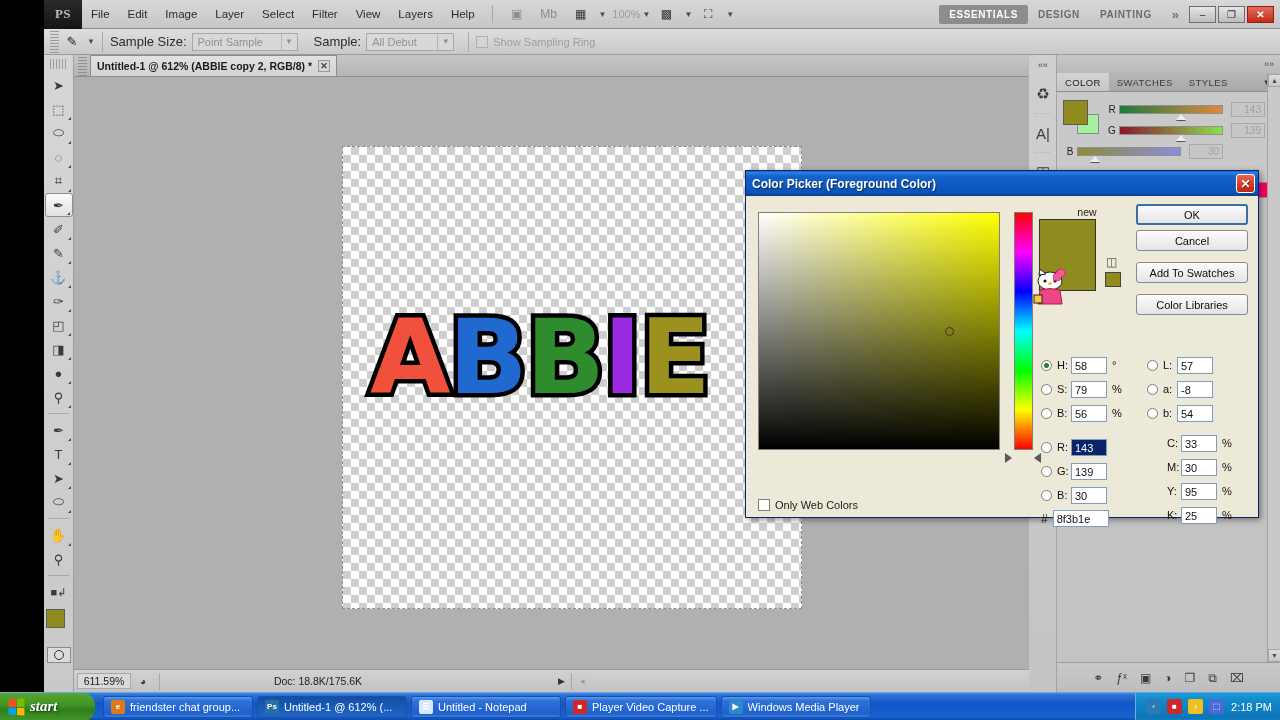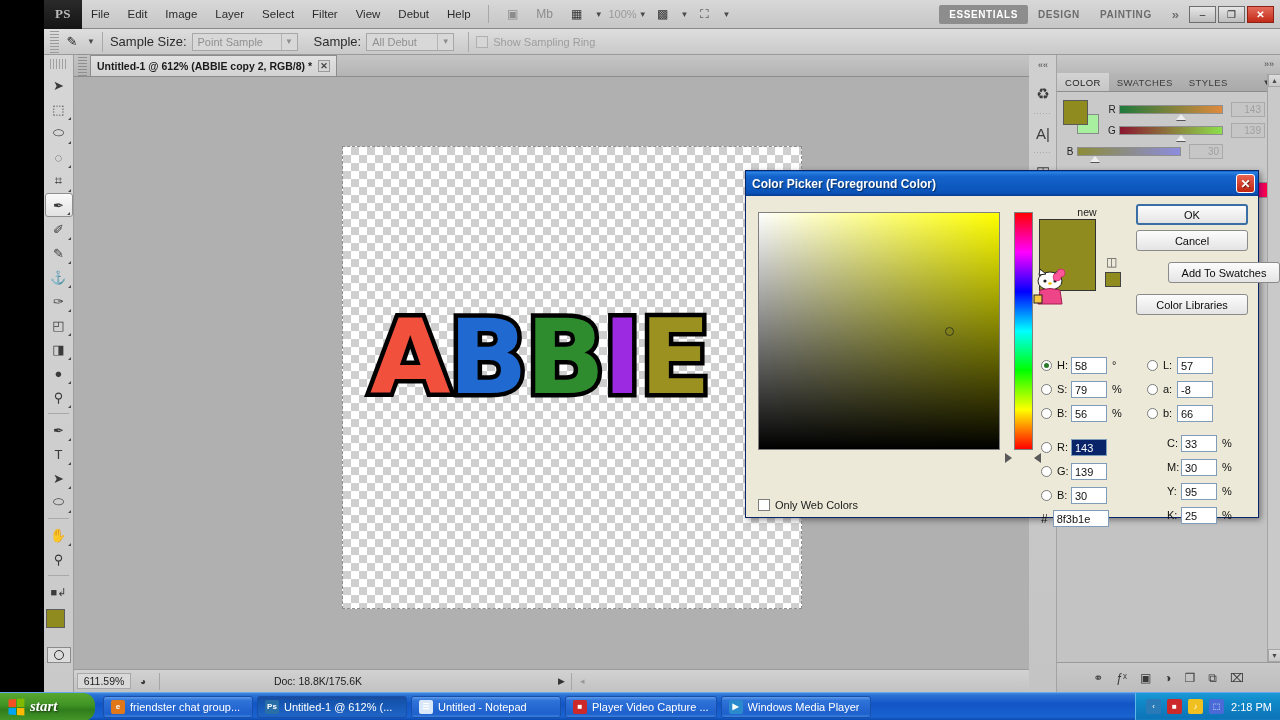--- a/index.html
+++ b/index.html
@@ -289,21 +289,21 @@
      border: 1px solid #444; }
 
   .pbtn {
     position: absolute; left: 390px; width: 112px; height: 21px;
     background: linear-gradient(#fcfcfc,#e4e4e4);
     border: 1px solid #8a8a8a; border-radius: 3px;
     font-size: 11px; color:#0c0c0c; display:flex;align-items:center;justify-content:center;
   }
   #btn-ok { top: 8px; border: 2px solid #3a6ea5; }
   #btn-cancel { top: 34px; }
-  #btn-add { top: 66px; margin-left: 32px; }
+  #btn-add { top: 66px; }
   #btn-libraries { top: 98px; }
 
   .cg { position: absolute; display: flex; align-items: center; height: 18px; }
   .radio { width: 11px; height: 11px; border: 1px solid #7a7a7a; border-radius: 50%;
      background: #fff; margin-right: 5px; position: relative; }
   .radio.on::after { content:''; position:absolute; left:2px; top:2px; width:5px;height:5px;
      border-radius:50%; background:#2b7a2b; }
   .cg .lab { width: 14px; font-size: 11px; color:#101010; }
   .fld {
     width: 36px; height: 17px; border: 1px solid #7f9db9; background: #fff;
@@ -369,21 +369,21 @@
 
     <div id="menubar">
       <div id="ps-logo">PS</div>
       <div class="menu-item">File</div>
       <div class="menu-item">Edit</div>
       <div class="menu-item">Image</div>
       <div class="menu-item">Layer</div>
       <div class="menu-item">Select</div>
       <div class="menu-item">Filter</div>
       <div class="menu-item">View</div>
-      <div class="menu-item">Debut</div>
+      <div class="menu-item">Layers</div>
       <div class="menu-item">Help</div>
       <div id="menu-sep"></div>
       <div class="tb-icon">▣</div>
       <div class="tb-icon">Mb</div>
       <div class="tb-icon enabled">▦</div>
       <span class="caret">▼</span>
       <div id="zoom-field">100%</div>
       <span class="caret">▼</span>
       <div class="tb-icon enabled">▩</div>
       <span class="caret">▼</span>
@@ -631,21 +631,21 @@
               <span class="fld">57</span>
             </div>
             <div class="cg" style="left: 401px; top: 184px;">
               <span class="radio"></span>
               <span class="lab">a:</span>
               <span class="fld">-8</span>
             </div>
             <div class="cg" style="left: 401px; top: 208px;">
               <span class="radio"></span>
               <span class="lab">b:</span>
-              <span class="fld">66</span>
+              <span class="fld">54</span>
             </div>
             <div class="cg" style="left: 401px; top: 238px;">
               <span class="spacer-lab"></span>
               <span class="lab">C:</span>
               <span class="fld">33</span>
               <span class="unit">%</span>
             </div>
             <div class="cg" style="left: 401px; top: 262px;">
               <span class="spacer-lab"></span>
               <span class="lab">M:</span>

